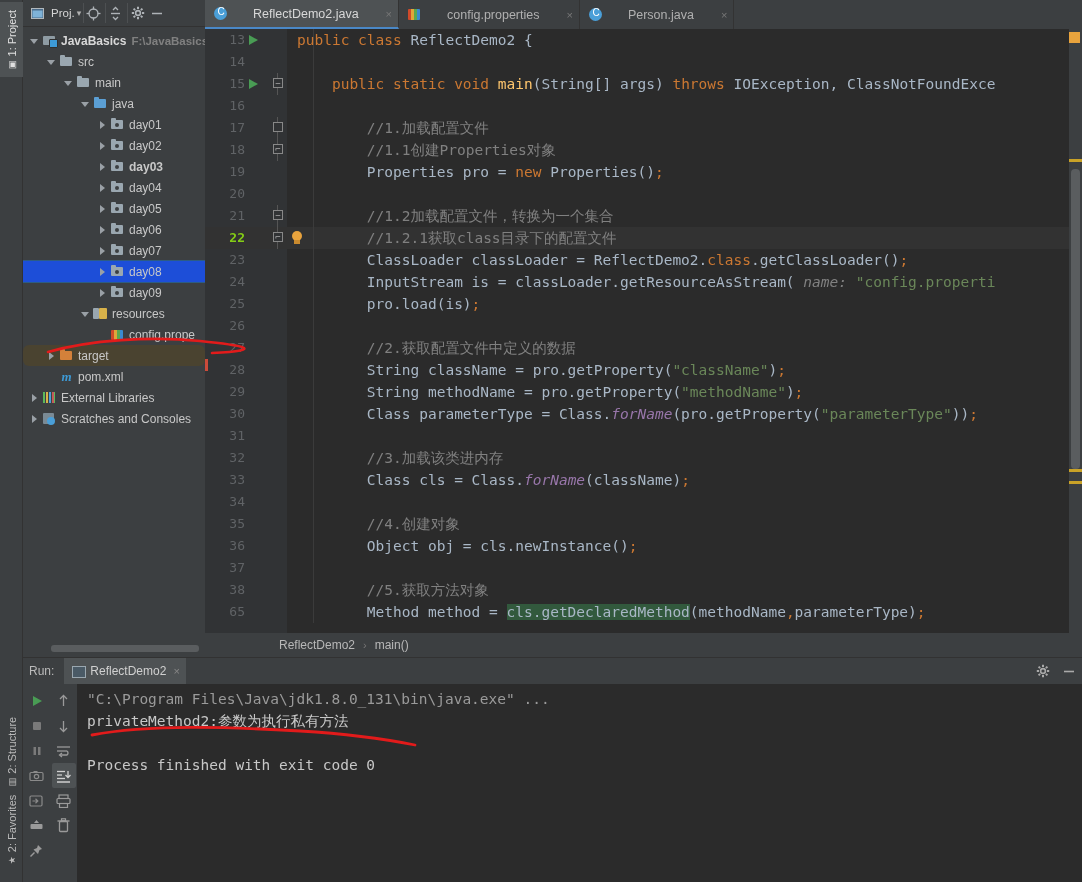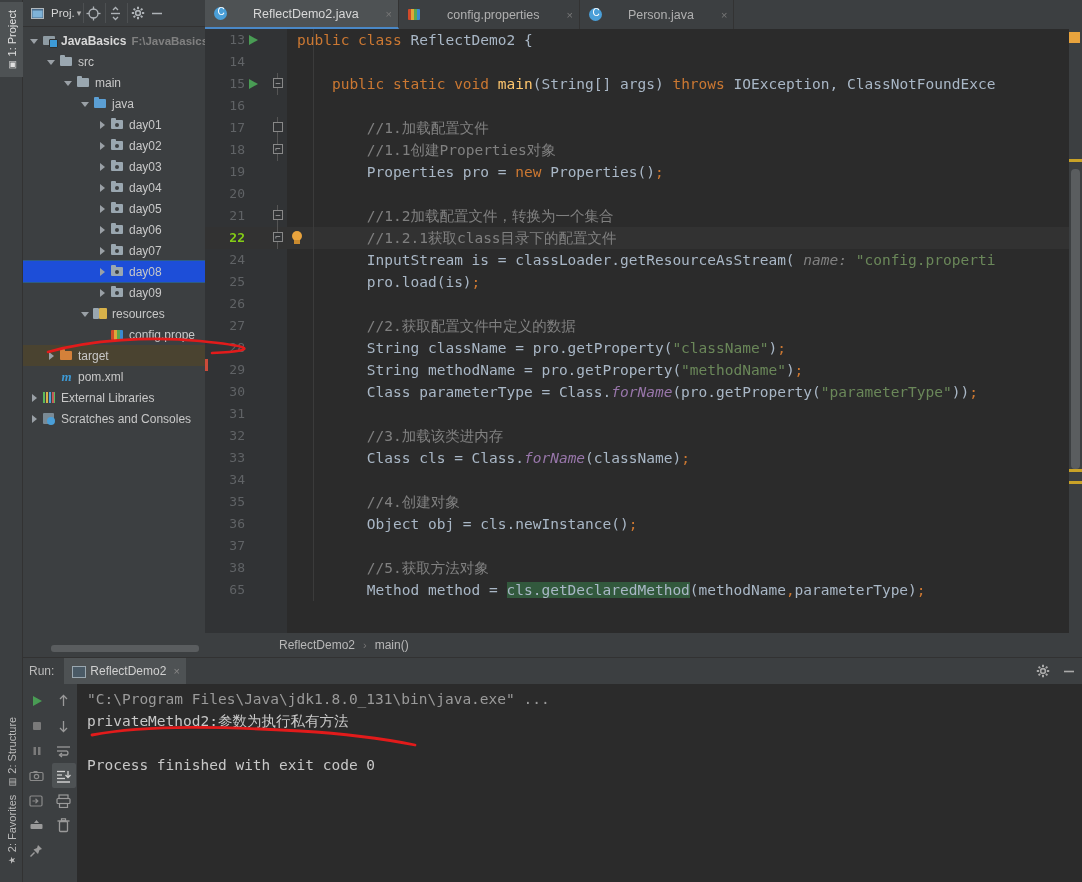--- a/index.html
+++ b/index.html
@@ -405,21 +405,21 @@
           </span>
           <span class="tlabel">day01</span>
         </div>
         <div class="trow" style="padding-left: 74px;">
           <span class="arrow r"></span>
           <span class="fico folder folder-dot">
             <span class="dot"></span>
           </span>
           <span class="tlabel">day02</span>
         </div>
-        <div class="trow" style="padding-left: 74px;">
+        <div class="trow" style="padding-left: 74px; font-weight: bold;">
           <span class="arrow r"></span>
           <span class="fico folder folder-dot">
             <span class="dot"></span>
           </span>
           <span class="tlabel">day03</span>
         </div>
         <div class="trow" style="padding-left: 74px;">
           <span class="arrow r"></span>
           <span class="fico folder folder-dot">
             <span class="dot"></span>
@@ -464,21 +464,21 @@
         <div class="trow" style="padding-left: 57px;">
           <span class="arrow d"></span>
           <span class="fico res"></span>
           <span class="tlabel">resources</span>
         </div>
         <div class="trow" style="padding-left: 74px;">
           <span class="arrow "></span>
           <span class="fico props"></span>
           <span class="tlabel">config.prope</span>
         </div>
-        <div class="trow target-hl" style="padding-left: 23px;">
+        <div class="trow target-hl" style="padding-left: 23px; border-radius: 6px;">
           <span class="arrow r"></span>
           <span class="fico folder folder-orange"></span>
           <span class="tlabel">target</span>
         </div>
         <div class="trow" style="padding-left: 23px;">
           <span class="arrow "></span>
           <span class="fico mico">m</span>
           <span class="tlabel">pom.xml</span>
         </div>
         <div class="trow" style="padding-left: 6px;">
@@ -524,20 +524,21 @@
         <div class="ln"><span class="num">13</span><span class="runmark"></span><span class="indentline"></span><span class="code"><span class="kw">public </span><span class="kw">class </span><span class="ident">ReflectDemo2 {</span></span></div>
         <div class="ln"><span class="num">14</span><span class="indentline"></span><span class="code"></span></div>
         <div class="ln"><span class="num">15</span><span class="runmark"></span><span class="foldline"><span class="vl"></span><span class="foldbox">−</span></span><span class="indentline"></span><span class="code"><span class="ident">    </span><span class="kw">public </span><span class="kw">static </span><span class="kw">void </span><span class="meth">main</span><span class="ident">(String[] args) </span><span class="kw">throws </span><span class="ident">IOException, ClassNotFoundExce</span></span></div>
         <div class="ln"><span class="num">16</span><span class="indentline"></span><span class="code"></span></div>
         <div class="ln"><span class="num">17</span><span class="foldline"><span class="vl"></span><span class="foldbox"></span></span><span class="indentline"></span><span class="code"><span class="cmt">        //1.加载配置文件</span></span></div>
         <div class="ln"><span class="num">18</span><span class="foldline"><span class="vl"></span><span class="foldbox">⌐</span></span><span class="indentline"></span><span class="code"><span class="cmt">        //1.1创建Properties对象</span></span></div>
         <div class="ln"><span class="num">19</span><span class="indentline"></span><span class="code"><span class="ident">        Properties pro = </span><span class="kw">new </span><span class="ident">Properties()</span><span class="semi">;</span></span></div>
         <div class="ln"><span class="num">20</span><span class="indentline"></span><span class="code"></span></div>
         <div class="ln"><span class="num">21</span><span class="foldline"><span class="vl"></span><span class="foldbox">−</span></span><span class="indentline"></span><span class="code"><span class="cmt">        //1.2加载配置文件，转换为一个集合</span></span></div>
         <div class="ln cur"><span class="num">22</span><span class="foldline"><span class="vl"></span><span class="foldbox">⌐</span></span><span class="bulb"></span><span class="indentline"></span><span class="code"><span class="cmt">        //1.2.1获取class目录下的配置文件</span></span></div>
+        <div class="ln"><span class="num">23</span><span class="indentline"></span><span class="code"><span class="ident">        ClassLoader classLoader = ReflectDemo2.</span><span class="kw">class</span><span class="ident">.getClassLoader()</span><span class="semi">;</span></span></div>
         <div class="ln"><span class="num">24</span><span class="indentline"></span><span class="code"><span class="ident">        InputStream is = classLoader.getResourceAsStream( </span><span class="hint">name:</span><span class="str"> "config.properti</span></span></div>
         <div class="ln"><span class="num">25</span><span class="indentline"></span><span class="code"><span class="ident">        pro.load(is)</span><span class="semi">;</span></span></div>
         <div class="ln"><span class="num">26</span><span class="indentline"></span><span class="code"></span></div>
         <div class="ln"><span class="num">27</span><span class="indentline"></span><span class="code"><span class="cmt">        //2.获取配置文件中定义的数据</span></span></div>
         <div class="ln"><span class="num">28</span><span class="indentline"></span><span class="code"><span class="ident">        String className = pro.getProperty(</span><span class="str">"className"</span><span class="ident">)</span><span class="semi">;</span></span></div>
         <div class="ln"><span class="num">29</span><span class="indentline"></span><span class="code"><span class="ident">        String methodName = pro.getProperty(</span><span class="str">"methodName"</span><span class="ident">)</span><span class="semi">;</span></span></div>
         <div class="ln"><span class="num">30</span><span class="indentline"></span><span class="code"><span class="ident">        Class parameterType = Class.</span><span class="stat">forName</span><span class="ident">(pro.getProperty(</span><span class="str">"parameterType"</span><span class="ident">))</span><span class="semi">;</span></span></div>
         <div class="ln"><span class="num">31</span><span class="indentline"></span><span class="code"></span></div>
         <div class="ln"><span class="num">32</span><span class="indentline"></span><span class="code"><span class="cmt">        //3.加载该类进内存</span></span></div>
         <div class="ln"><span class="num">33</span><span class="indentline"></span><span class="code"><span class="ident">        Class cls = Class.</span><span class="stat">forName</span><span class="ident">(className)</span><span class="semi">;</span></span></div>

